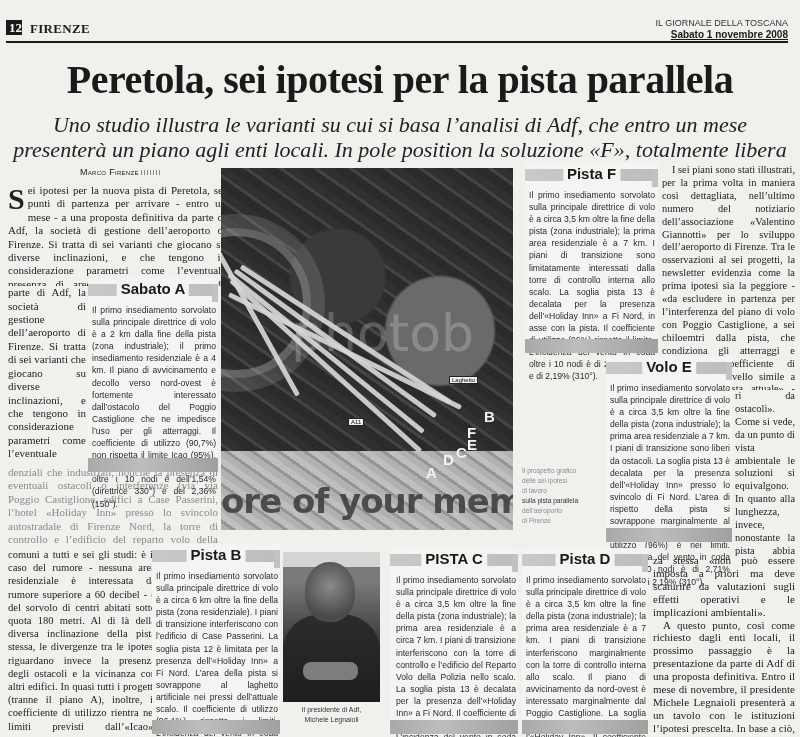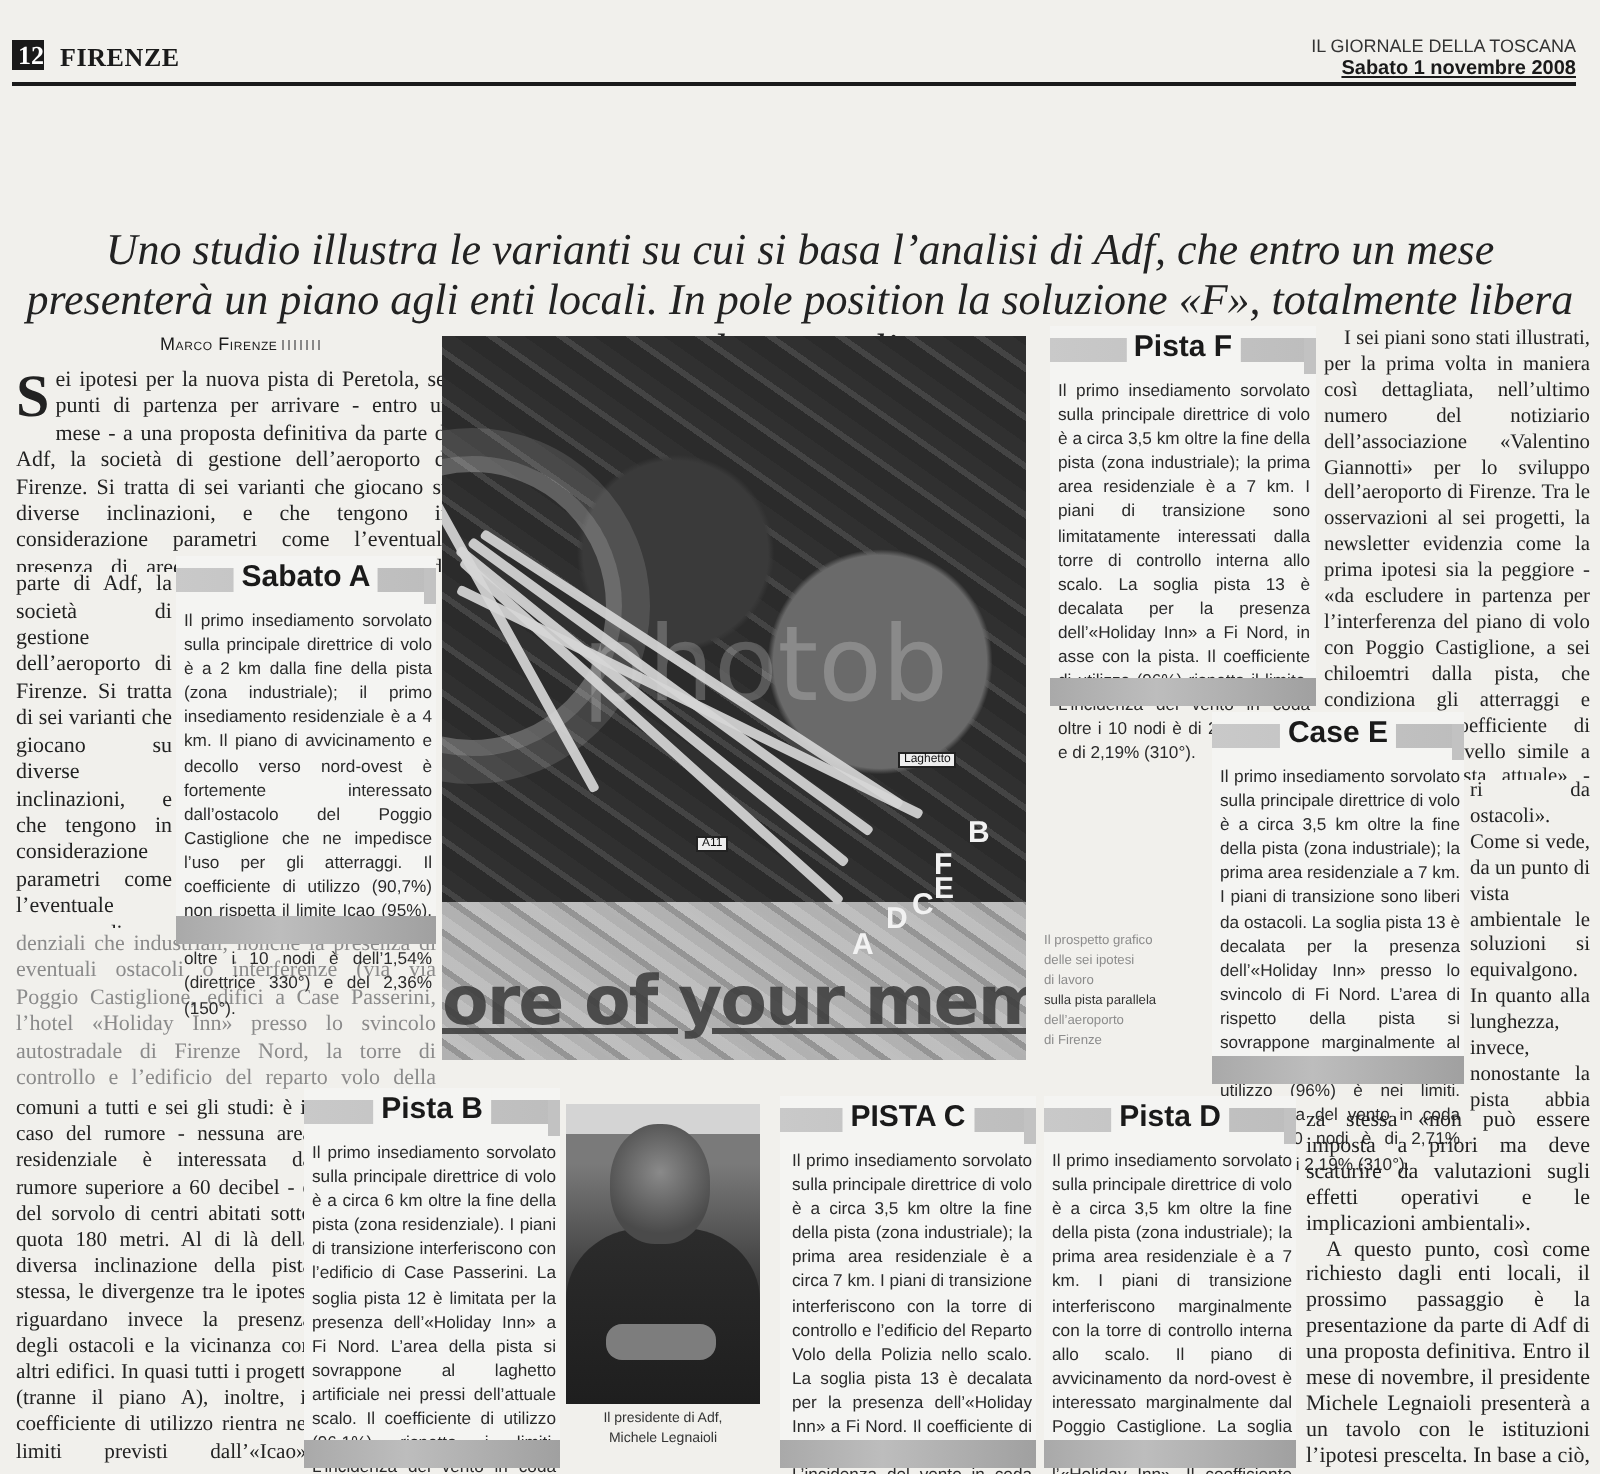--- a/index.html
+++ b/index.html
@@ -44,21 +44,21 @@
     background:
       radial-gradient(circle at 40% 30%, #3a3a3a 0 15%, transparent 16%),
       radial-gradient(circle at 75% 45%, #6a6a6a 0 18%, transparent 19%),
       repeating-linear-gradient(35deg, #2b2b2b 0 9px, #444 9px 12px, #303030 12px 20px),
       #2e2e2e; }
   .map-light { position: absolute; left: 0; right: 0; top: 283px; bottom: 0; background:
       repeating-linear-gradient(35deg,#b8b8b8 0 6px,#9a9a9a 6px 9px,#c6c6c6 9px 15px); opacity: 0.95; }
   .runway { position: absolute; height: 5px; background: #d6d6d6; transform-origin: 0 50%; border-radius: 2px; opacity: 0.92; }
   .rw-label { position: absolute; font: bold 15px "Liberation Sans", sans-serif; color: #f2f2f2; }
   .map-tag { position: absolute; font: 6px "Liberation Sans", sans-serif; background: #eee; color: #111; padding: 0 2px; border: 1px solid #222; }
-  .watermark { position: absolute; left: 0; top: 313px; width: 292px; text-align: center; font: bold 34px "DejaVu Sans", sans-serif; color: #3a3a3a; letter-spacing: -1px; white-space: nowrap; opacity: 0.85; text-decoration: underline; }
+  .watermark { position: absolute; left: 0; top: 313px; width: 292px; text-align: center; font: bold 34px "DejaVu Sans", sans-serif; color: #3a3a3a; letter-spacing: -1px; white-space: nowrap; opacity: 0.85; }
   .watermark-ring { position: absolute; left: -60px; top: 60px; width: 150px; height: 150px; border-radius: 50%;
     border: 8px solid rgba(255,255,255,0.25); box-shadow: 0 0 0 14px rgba(255,255,255,0.12); }
   .watermark-logo { position: absolute; left: 70px; top: 135px; font: 52px "DejaVu Sans", sans-serif; color: rgba(255,255,255,0.22); white-space: nowrap; }
 
   .map-caption { position: absolute; left: 522px; top: 466px; width: 80px; font: 6.6px "Liberation Sans", sans-serif; line-height: 10px; color: #8c8c8c; }
   .map-caption .hl { color: #333; }
 
   
   .photo { position: absolute; left: 283px; top: 552px; width: 97px; height: 150px; overflow: hidden;
     background: linear-gradient(180deg,#d4d4d4 0 10%,#7a7a7a 10% 20%,#3a3a3a 60%,#2a2a2a 100%); }
@@ -71,20 +71,21 @@
 <body>
 
 <div class="page">
 
   <div class="page-num">12</div>
   <div class="section-name">FIRENZE</div>
   <div class="paper-name">IL GIORNALE DELLA TOSCANA</div>
   <div class="paper-date">Sabato 1 novembre 2008</div>
   <div class="masthead-rule"></div>
 
+  <h1 class="headline">Peretola, sei ipotesi per la pista parallela</h1>
   <div class="subhead">Uno studio illustra le varianti su cui si basa l’analisi di Adf, che entro un mese presenterà un piano agli enti locali. In pole position la soluzione «F», totalmente libera da ostacoli</div>
 
   <div class="byline" style="font-variant: small-caps;">Marco Firenze</div>
 
   <div class="col" style="left:8px; top:184px; width:218px; height:102px; overflow:hidden;">
     <span class="dropcap">S</span><span>ei ipotesi per la nuova pista di Peretola, sei punti di partenza per arrivare - entro un mese - a una proposta definitiva da parte di Adf, la società di gestione dell’aeroporto di Firenze. Si tratta di sei varianti che giocano su diverse inclinazioni, e che tengono in considerazione parametri come l’eventuale presenza di aree residenziali interessate da rumori superiori a 60 decibel, oppure centri abitati sorvolati sotto quota 180 metri. Le sei proposte per la nuova pista analizzano inoltre la distanza dai primi insediamenti presenti sulla principale direttrice di volo, sia resi-</span>
   </div>
 
   <div class="col" style="left:8px; top:286px; width:78px; height:178px; overflow:hidden; font-size:11px; line-height:13.4px;">
     <span style="display:block; margin-top:-107px;">ei ipotesi per la nuova pista di Peretola, sei punti di partenza per arrivare - entro un mese - a una proposta definitiva da parte di Adf, la società di gestione dell’aeroporto di Firenze. Si tratta di sei varianti che giocano su diverse inclinazioni, e che tengono in considerazione parametri come l’eventuale presenza di aree residenziali interessate da rumori superiori a 60 decibel, oppure centri abitati sorvolati sotto quota 180 metri. Le sei proposte per la nuova pista analizzano inoltre la distanza dai primi insediamenti presenti sulla principale direttrice di volo, sia resi-</span>
@@ -142,21 +143,21 @@
     <div class="box-foot"></div>
   </div>
 
   <div class="col" style="left:662px; top:164px; width:133px; height:226px; overflow:hidden; font-size:10.4px; line-height:12.9px; text-indent:10px;">I sei piani sono stati illustrati, per la prima volta in maniera così dettagliata, nell’ultimo numero del notiziario dell’associazione «Valentino Giannotti» per lo sviluppo dell’aeroporto di Firenze. Tra le osservazioni al sei progetti, la newsletter evidenzia come la prima ipotesi sia la peggiore - «da escludere in partenza per l’interferenza del piano di volo con Poggio Castiglione, a sei chiloemtri dalla pista, che condiziona gli atterraggi e abbatte il coefficiente di utilizzo a un livello simile a quello della pista attuale» - mentre la migliore appaia la sesta (F), «l’unica con i piani di transizione totalmente libe-</div>
 
   <div class="col" style="left:735px; top:390px; width:60px; height:166px; overflow:hidden; font-size:10.4px; line-height:12.9px;">ri da ostacoli». Come si vede, da un punto di vista ambientale le soluzioni si equivalgono. In quanto alla lunghezza, invece, nonostante la pista abbia «sulla carta» una lunghezza di 2400 metri, le reali distanze operative sono inferiori e la lunghez-</div>
 
   <div class="box" style="left:606px; top:356px; width:126px; height:186px;">
     <div class="box-title-wrap">
         <div class="box-title-bar"></div>
-      <div class="box-title">Case E</div>
+      <div class="box-title">Volo E</div>
       </div>
     <div class="box-text" style="padding-left:4px;padding-right:2px;">Il primo insediamento sorvolato sulla principale direttrice di volo è a circa 3,5 km oltre la fine della pista (zona industriale); la prima area residenziale a 7 km. I piani di transizione sono liberi da ostacoli. La soglia pista 13 è decalata per la presenza dell’«Holiday Inn» presso lo svincolo di Fi Nord. L’area di rispetto della pista si sovrappone marginalmente al laghetto. Il coefficiente di utilizzo (96%) è nei limiti. L’incidenza del vento in coda oltre i 10 nodi è di 2,71% (130°) e di 2,19% (310°).</div>
     <div class="box-foot"></div>
   </div>
 
   <div class="col" style="left:653px; top:554px; width:142px; height:180px; overflow:hidden; font-size:11px; line-height:12.9px;">
     <div>za stessa «non può essere imposta a priori ma deve scaturire da valutazioni sugli effetti operativi e le implicazioni ambientali».</div>
     <div style="text-indent:10px;">A questo punto, così come richiesto dagli enti locali, il prossimo passaggio è la presentazione da parte di Adf di una proposta definitiva. Entro il mese di novembre, il presidente Michele Legnaioli presenterà a un tavolo con le istituzioni l’ipotesi prescelta. In base a ciò, la costruzione della pista parallela - un «tormentone» bloccato in più occasioni negli ultimi anni da divergenze politiche e operative - potrebbe fare un deciso passo in avanti.</div>
   </div>
 

